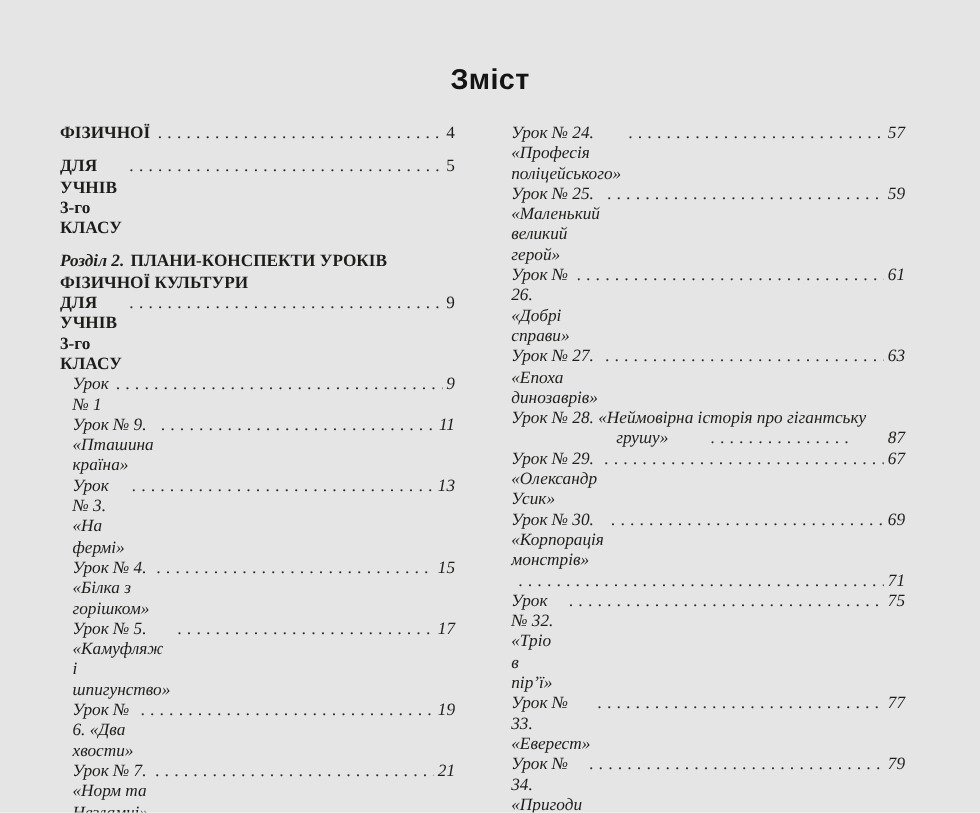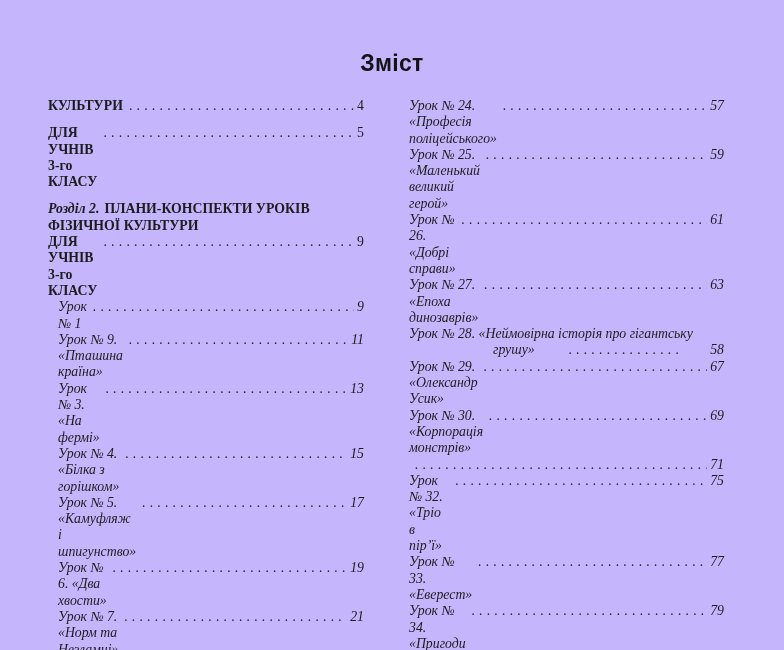--- a/index.html
+++ b/index.html
@@ -7,21 +7,21 @@
   body {
     width: 784px; height: 650px;
     background: #ffffff;
     overflow: hidden;
     font-family: "Liberation Serif", "DejaVu Serif", serif;
     color: #1d1d1b;
   }
   .page {
     width: 784px; height: 650px;
     padding-top: 48px;
-    background: #c4b5fd;
+    background: #e5e5e5;
   }
   .page-title {
     margin: 0;
     font-family: "Liberation Sans", "DejaVu Sans", sans-serif;
     font-size: 23px;
     font-weight: bold;
     line-height: 30px;
     text-align: center;
     color: #141414;
     letter-spacing: 0.3px;
@@ -77,21 +77,21 @@
 </style>
 </head>
 <body>
 
 <div class="page">
   <h1 class="page-title">Зміст</h1>
   <div class="cols">
     <div class="col col-left">
         <div class="entry kind-front">
           <div class="line">
-            <span class="txt">КУЛЬТУРИ</span>
+            <span class="txt">ФІЗИЧНОЇ</span>
             <span class="dots">........................................................................................................................</span>
             <span class="pg">4</span>
           </div>
         </div>
         <div class="entry kind-section">
           <div class="line">
             <span class="txt">ДЛЯ УЧНІВ 3-го КЛАСУ</span>
             <span class="dots">........................................................................................................................</span>
             <span class="pg">5</span>
           </div>
@@ -189,21 +189,21 @@
             <span class="pg">63</span>
           </div>
         </div>
         <div class="entry kind-lesson">
           <div class="line">
             <span class="txt">Урок № 28. «Неймовірна історія про гігантську</span>
           </div>
           <div class="line hang-deep">
             <span class="txt">грушу»</span>
             <span class="dots">........................................................................................................................</span>
-            <span class="pg">58</span>
+            <span class="pg">87</span>
           </div>
         </div>
         <div class="entry kind-lesson">
           <div class="line">
             <span class="txt">Урок № 29. «Олександр Усик»</span>
             <span class="dots">........................................................................................................................</span>
             <span class="pg">67</span>
           </div>
         </div>
         <div class="entry kind-lesson">

